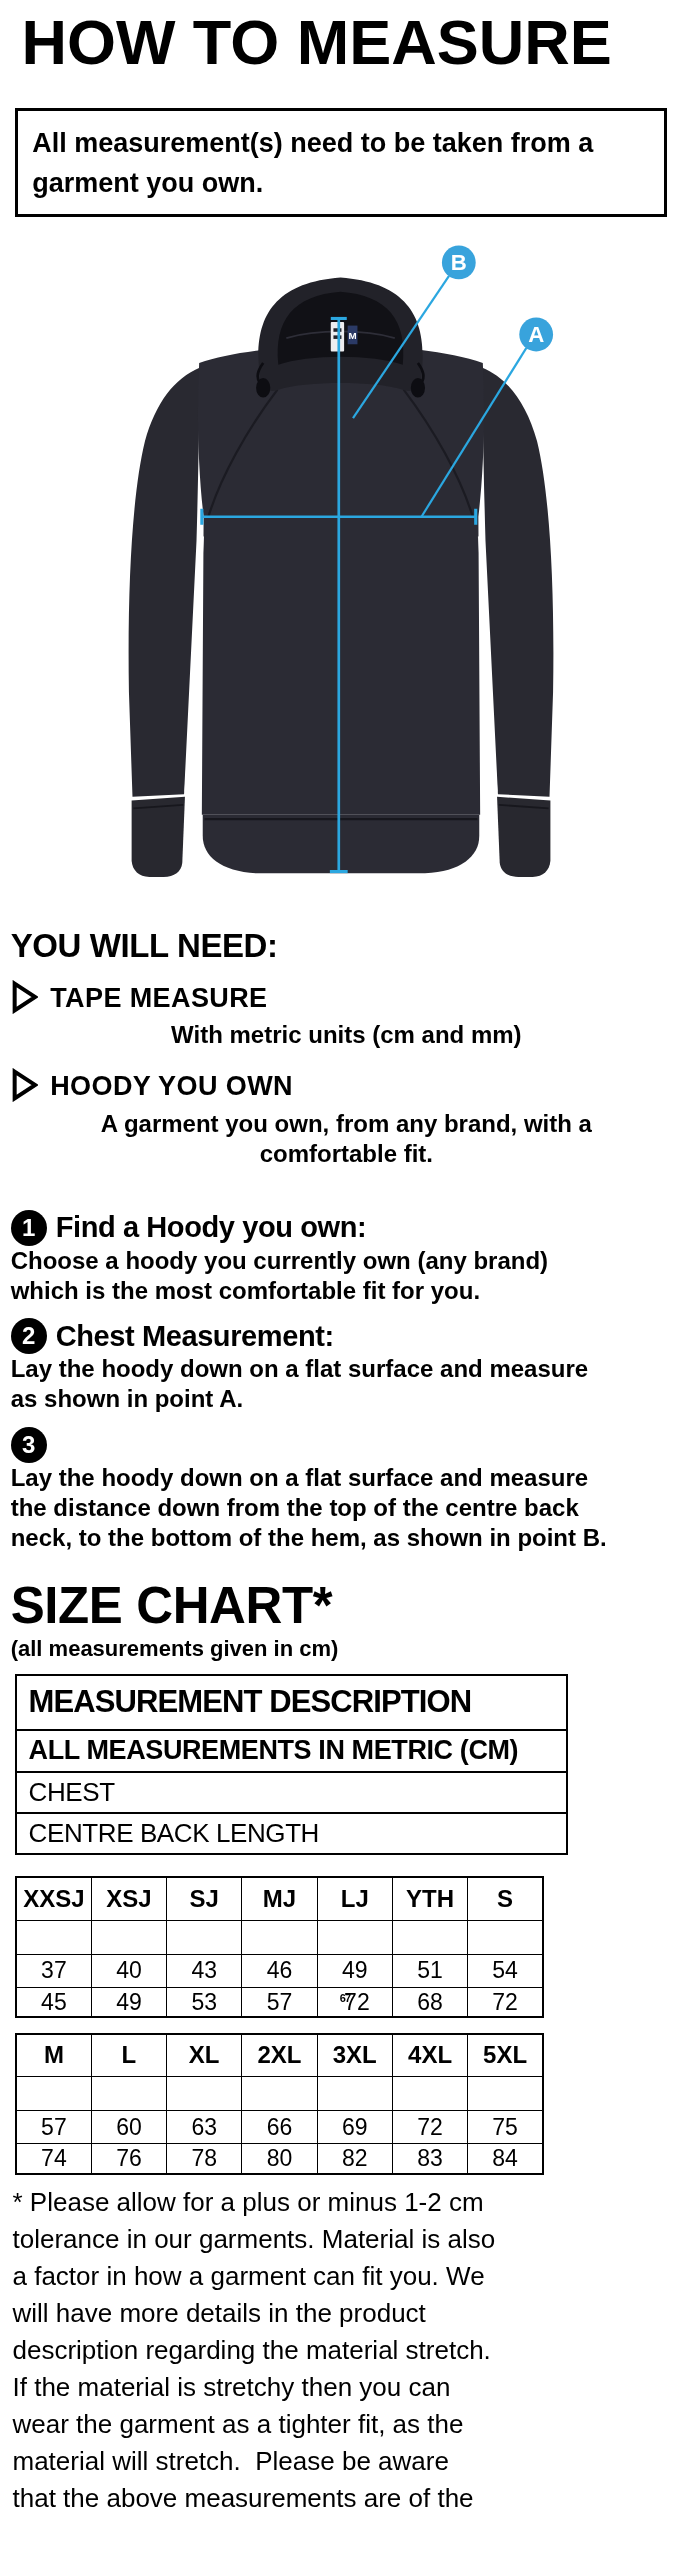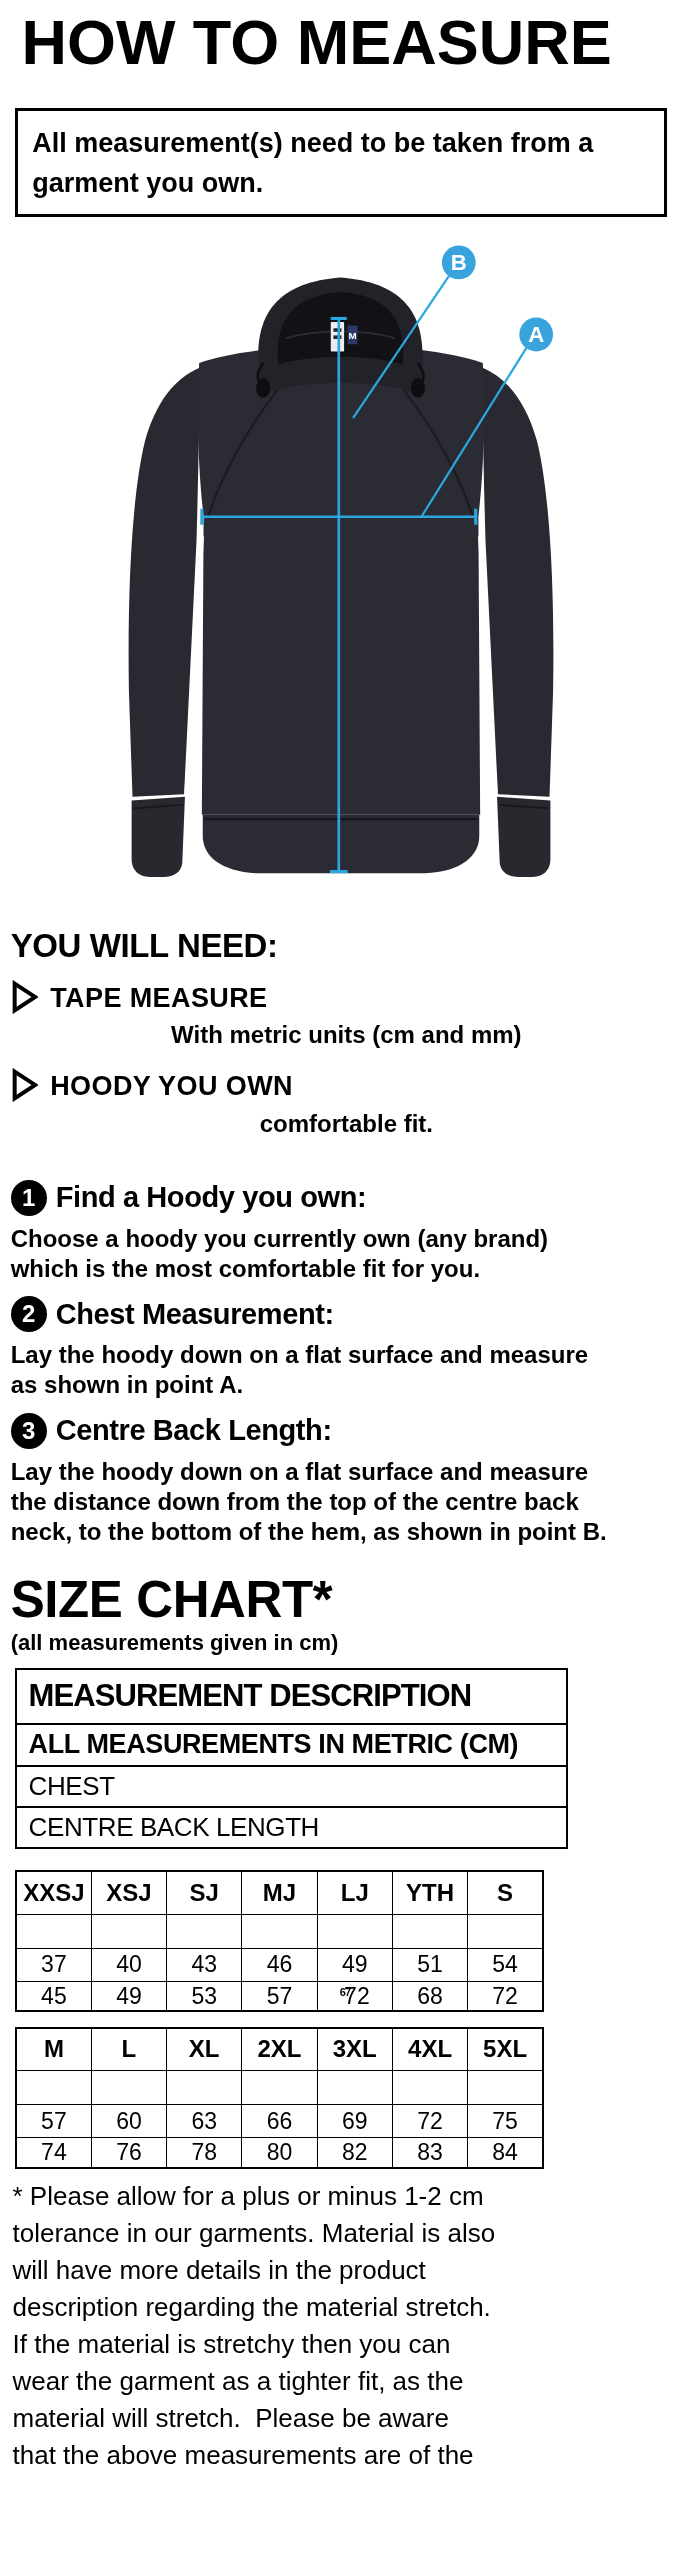--- a/index.html
+++ b/index.html
@@ -36,21 +36,21 @@
 
   .steps { margin-top:41px; }
   .step { margin:0 0 12.5px 10.7px; }
   .step-heading { display:flex; align-items:center; gap:9px; }
   .step-num {
     width:36px; height:36px; border-radius:50%; background:#000; color:#fff;
     display:inline-flex; align-items:center; justify-content:center;
     font-size:24px; font-weight:bold; flex:0 0 auto;
   }
   .step-title { font-size:29px; font-weight:bold; letter-spacing:-0.4px; line-height:1; }
-  .step-desc { margin-top:8px; }
+  .step-desc { }
 
   .size-chart-heading {
     margin:27px 0 0 10.7px;
     font-size:51px; font-weight:bold; letter-spacing:-0.4px; line-height:1; white-space:nowrap;
   }
   .size-chart-sub { margin:7.1px 0 0 10.7px; font-size:22px; font-weight:bold; line-height:1; }
 
   table { border-collapse:collapse; }
   .desc-table { margin:14.2px 0 0 15px; width:553px; border:2.7px solid #000; }
   .desc-table td { border:2.7px solid #000; padding-left:11.6px; text-align:left; }
@@ -158,20 +158,21 @@
 </div>
 
 <div class="need-item">
   <div class="need-label-row">
     <svg width="27" height="34" viewBox="0 0 30 38">
       <path d="M4 4 L27 19 L4 34 Z" fill="#fff" stroke="#000" stroke-width="4.5" stroke-linejoin="miter"></path>
     </svg>
     <span class="need-label">HOODY YOU OWN</span>
   </div>
   <div class="need-desc">
+    <div class="line">A garment you own, from any brand, with a</div>
     <div class="line">comfortable fit.</div>
   </div>
 </div>
 
 <div class="steps">
   <div class="step">
     <div class="step-heading">
       <span class="step-num">1</span>
       <span class="step-title">Find a Hoody you own:</span>
     </div>
@@ -186,21 +187,20 @@
       <span class="step-title">Chest Measurement:</span>
     </div>
     <div class="step-desc">
       <div class="line">Lay the hoody down on a flat surface and measure</div>
       <div class="line">as shown in point A.</div>
     </div>
   </div>
   <div class="step">
     <div class="step-heading">
       <span class="step-num">3</span>
-      <span class="step-title">Centre Back Length:</span>
     </div>
     <div class="step-desc">
       <div class="line">Lay the hoody down on a flat surface and measure</div>
       <div class="line">the distance down from the top of the centre back</div>
       <div class="line">neck, to the bottom of the hem, as shown in point B.</div>
     </div>
   </div>
 </div>
 
 <h2 class="size-chart-heading">SIZE CHART*</h2>
@@ -301,20 +301,21 @@
     <td>82</td>
     <td>83</td>
     <td>84</td>
   </tr>
 </tbody>
   </table>
 
 <div class="footnote">
   <div class="line">* Please allow for a plus or minus 1-2 cm</div>
   <div class="line">tolerance in our garments. Material is also</div>
+  <div class="line">a factor in how a garment can fit you. We</div>
   <div class="line">will have more details in the product</div>
   <div class="line">description regarding the material stretch.</div>
   <div class="line">If the material is stretchy then you can</div>
   <div class="line">wear the garment as a tighter fit, as the</div>
   <div class="line">material will stretch.  Please be aware</div>
   <div class="line">that the above measurements are of the</div>
 
 </div>
 
 

